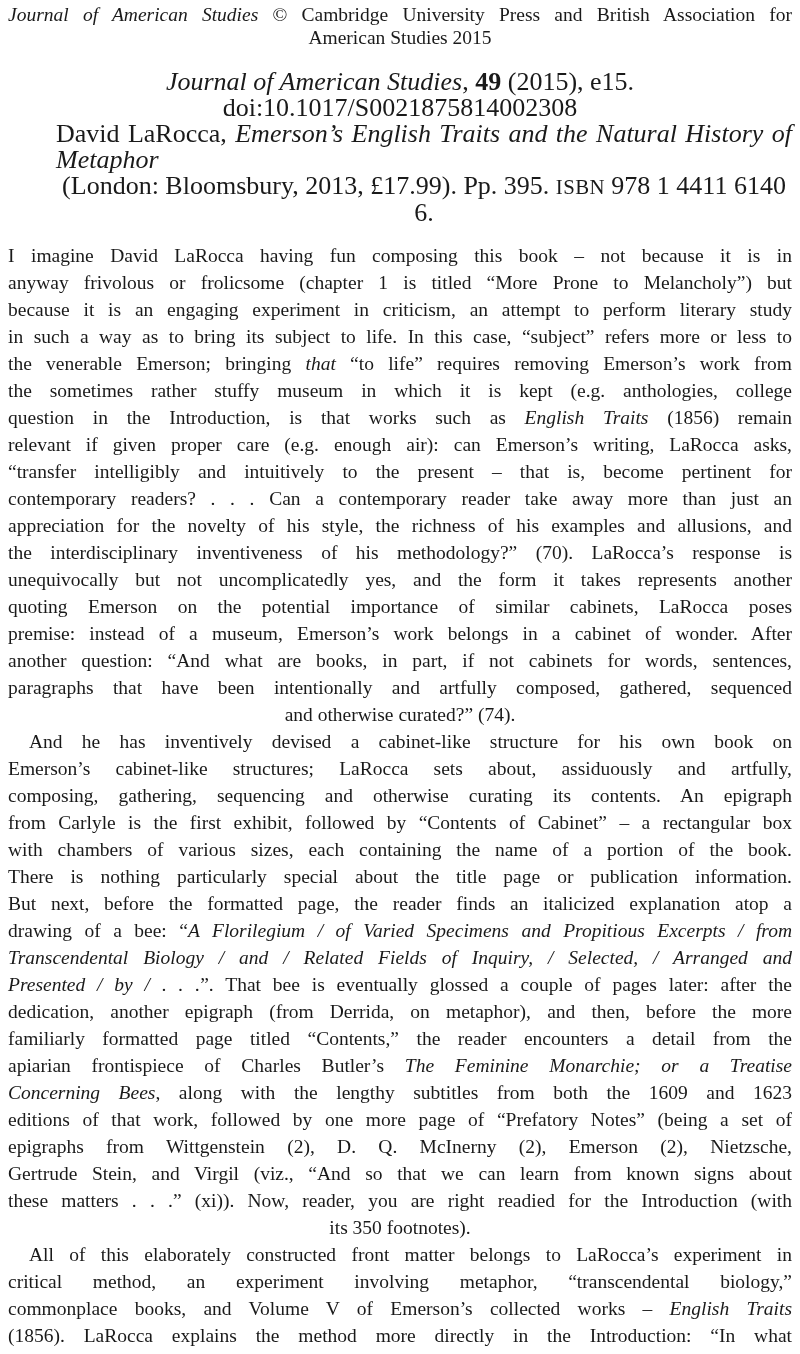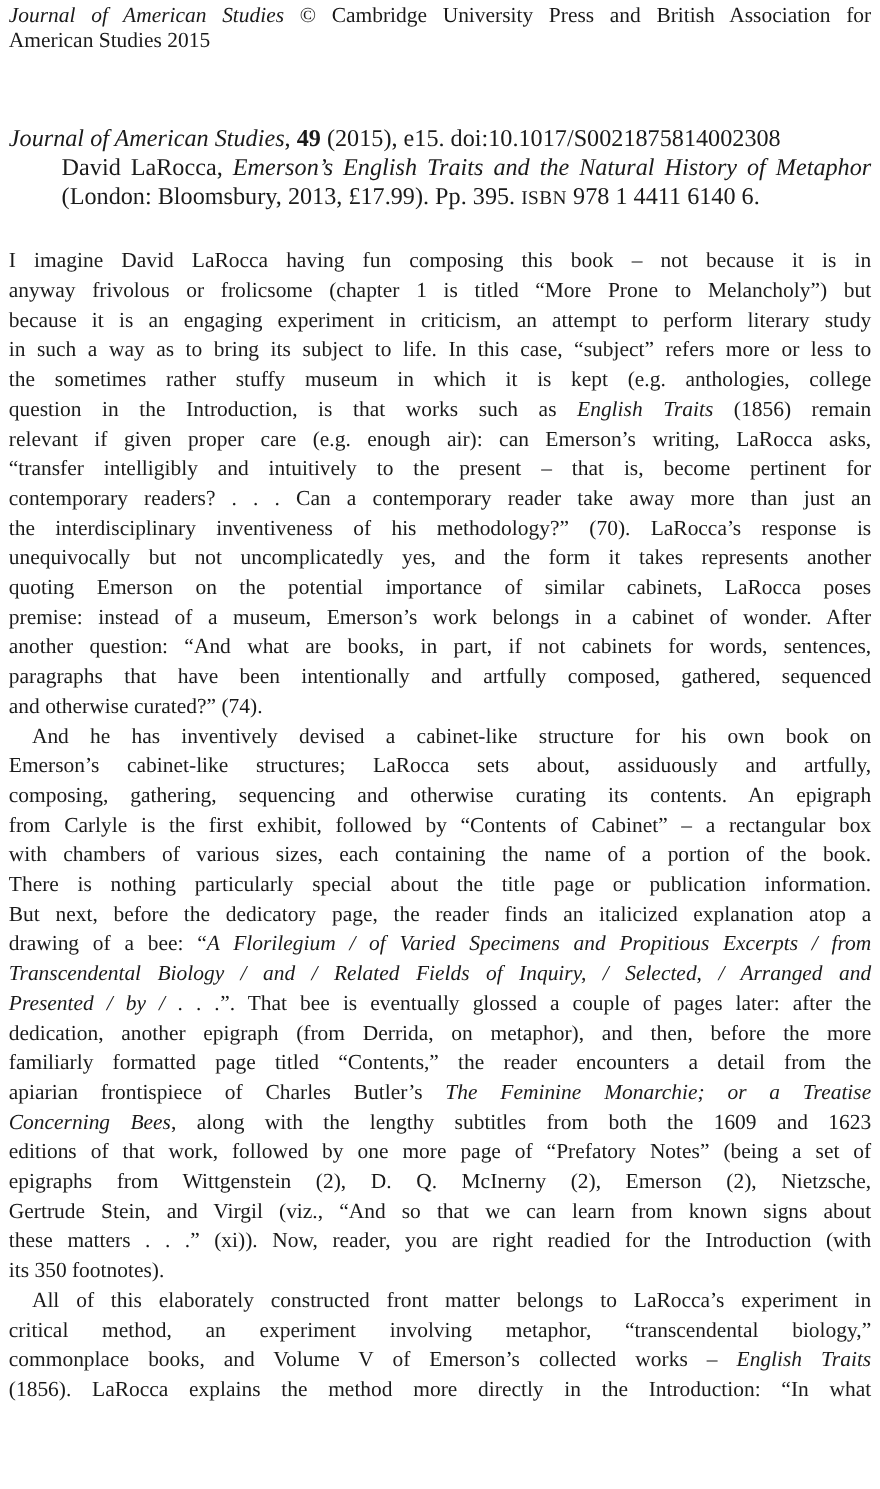--- a/index.html
+++ b/index.html
@@ -7,25 +7,25 @@
   .page {
     box-sizing: border-box;
     width: 800px; height: 1354px;
     padding: 3px 8px 0 8px;
     overflow: hidden;
     background: #ffffff;
     color: #1a1a1a;
     font-family: "Liberation Serif", "DejaVu Serif", serif;
   }
   .header { font-size: 19.5px; line-height: 23px; }
-  .citation { margin-top: 64px; font-size: 22px; line-height: 26px; }
+  .citation { margin-top: 20px; font-size: 26px; line-height: 26px; }
   .doi-line { white-space: pre-wrap; }
   .ref { margin-left: 48px; }
-  .bodytext { margin-top: 32px; font-size: 19.5px; line-height: 27px; }
-  .tl { text-align: left; white-space: normal; }
+  .bodytext { margin-top: 16px; font-size: 19.5px; line-height: 27px; }
+  .tl { text-align: center; white-space: normal; }
   .tl.j { text-align: justify; text-align-last: justify; text-justify: inter-word; }
   .tl.ind { text-indent: 21px; }
   .sc { font-size: 0.8em; letter-spacing: 0.4px; }
   i { }
   b { font-weight: bold; }
 </style>
 </head>
 <body>
 
 <div class="page">
@@ -39,41 +39,43 @@
         <div class="tl j">David LaRocca, <i>Emerson’s English Traits and the Natural History of Metaphor</i></div>
         <div class="tl">(London: Bloomsbury, 2013, £17.99). Pp. 395. <span class="sc">ISBN</span> 978 1 4411 6140 6.</div>
       </div>
   </div>
   <div class="bodytext" id="bodytext">
       <div>
         <div class="tl j">I imagine David LaRocca having fun composing this book – not because it is in</div>
         <div class="tl j">anyway frivolous or frolicsome (chapter 1 is titled “More Prone to Melancholy”) but</div>
         <div class="tl j">because it is an engaging experiment in criticism, an attempt to perform literary study</div>
         <div class="tl j">in such a way as to bring its subject to life. In this case, “subject” refers more or less to</div>
+        <div class="tl j">the venerable Emerson; bringing <i>that</i> “to life” requires removing Emerson’s work from</div>
         <div class="tl j">the sometimes rather stuffy museum in which it is kept (e.g. anthologies, college</div>
         <div class="tl j">question in the Introduction, is that works such as <i>English Traits</i> (1856) remain</div>
         <div class="tl j">relevant if given proper care (e.g. enough air): can Emerson’s writing, LaRocca asks,</div>
         <div class="tl j">“transfer intelligibly and intuitively to the present – that is, become pertinent for</div>
         <div class="tl j">contemporary readers? . . . Can a contemporary reader take away more than just an</div>
+        <div class="tl j">appreciation for the novelty of his style, the richness of his examples and allusions, and</div>
         <div class="tl j">the interdisciplinary inventiveness of his methodology?” (70). LaRocca’s response is</div>
         <div class="tl j">unequivocally but not uncomplicatedly yes, and the form it takes represents another</div>
         <div class="tl j">quoting Emerson on the potential importance of similar cabinets, LaRocca poses</div>
         <div class="tl j">premise: instead of a museum, Emerson’s work belongs in a cabinet of wonder. After</div>
         <div class="tl j">another question: “And what are books, in part, if not cabinets for words, sentences,</div>
         <div class="tl j">paragraphs that have been intentionally and artfully composed, gathered, sequenced</div>
         <div class="tl">and otherwise curated?” (74).</div>
       </div>
       <div>
         <div class="tl j ind">And he has inventively devised a cabinet-like structure for his own book on</div>
         <div class="tl j">Emerson’s cabinet-like structures; LaRocca sets about, assiduously and artfully,</div>
         <div class="tl j">composing, gathering, sequencing and otherwise curating its contents. An epigraph</div>
         <div class="tl j">from Carlyle is the first exhibit, followed by “Contents of Cabinet” – a rectangular box</div>
         <div class="tl j">with chambers of various sizes, each containing the name of a portion of the book.</div>
         <div class="tl j">There is nothing particularly special about the title page or publication information.</div>
-        <div class="tl j">But next, before the dedicatory page, the reader finds an italicized explanation atop a</div>
+        <div class="tl j">But next, before the formatted page, the reader finds an italicized explanation atop a</div>
         <div class="tl j">drawing of a bee: “<i>A Florilegium / of Varied Specimens and Propitious Excerpts / from</i></div>
         <div class="tl j"><i>Transcendental Biology / and / Related Fields of Inquiry, / Selected, / Arranged and</i></div>
         <div class="tl j"><i>Presented / by / . . .</i>”. That bee is eventually glossed a couple of pages later: after the</div>
         <div class="tl j">dedication, another epigraph (from Derrida, on metaphor), and then, before the more</div>
         <div class="tl j">familiarly formatted page titled “Contents,” the reader encounters a detail from the</div>
         <div class="tl j">apiarian frontispiece of Charles Butler’s <i>The Feminine Monarchie; or a Treatise</i></div>
         <div class="tl j"><i>Concerning Bees</i>, along with the lengthy subtitles from both the 1609 and 1623</div>
         <div class="tl j">editions of that work, followed by one more page of “Prefatory Notes” (being a set of</div>
         <div class="tl j">epigraphs from Wittgenstein (2), D. Q. McInerny (2), Emerson (2), Nietzsche,</div>
         <div class="tl j">Gertrude Stein, and Virgil (viz., “And so that we can learn from known signs about</div>

